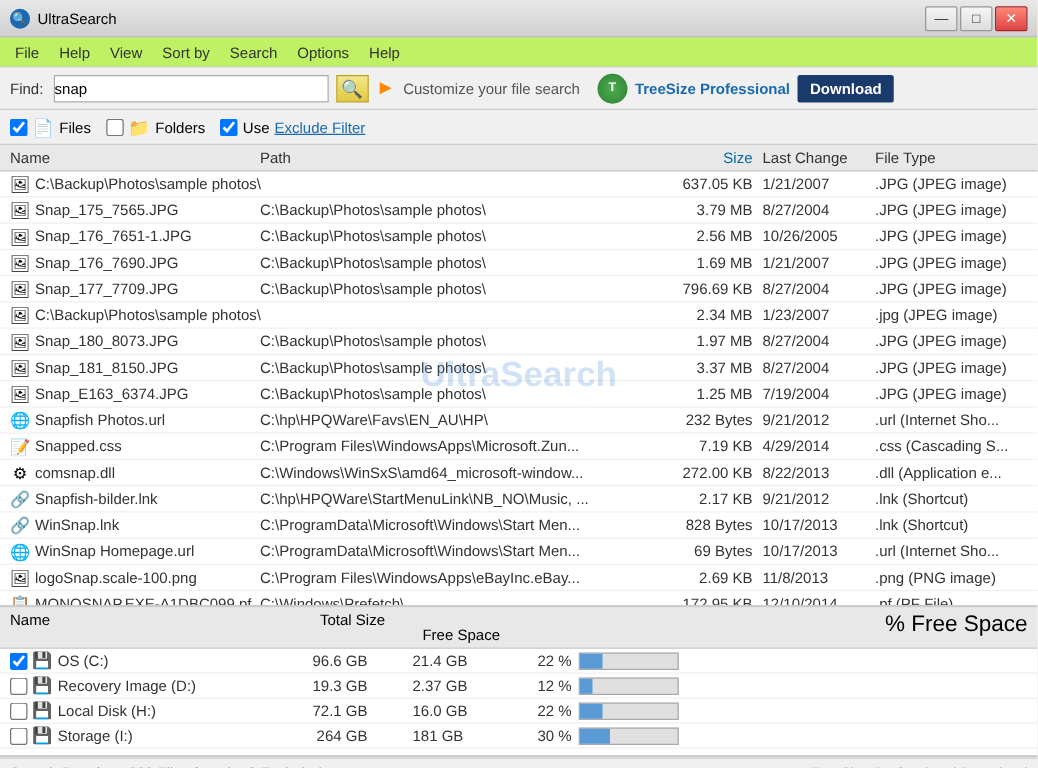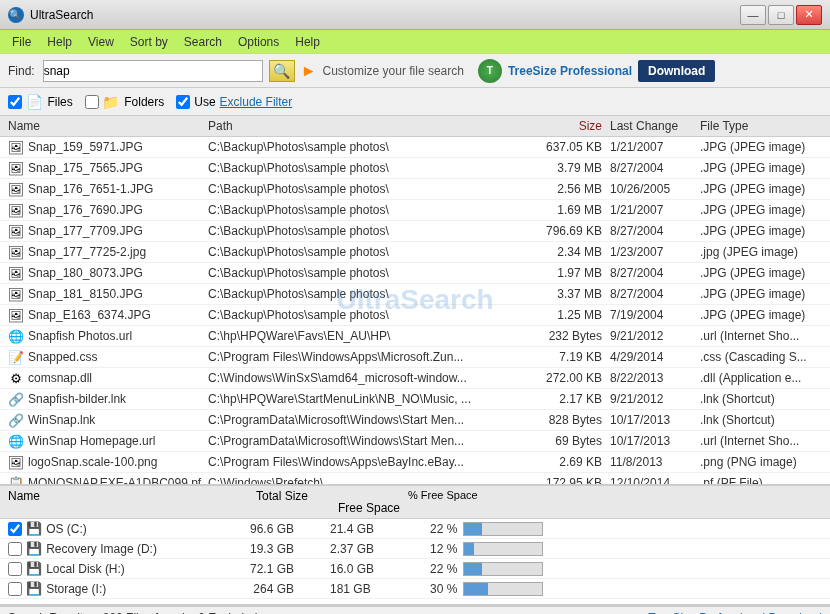--- a/index.html
+++ b/index.html
@@ -77,21 +77,21 @@
       background: #e8e8e8;
       display: flex;
       padding: 3px 8px;
       border-bottom: 1px solid #ccc;
       position: sticky;
       top: 0;
       z-index: 10;
     }
     .col-name { width: 200px; flex-shrink: 0; font-size: 12px; font-weight: normal; color: #333; }
     .col-path { flex: 1; font-size: 12px; font-weight: normal; color: #333; }
-    .col-size { width: 90px; text-align: right; font-size: 12px; font-weight: normal; color: #7f1d1d; flex-shrink: 0; }
+    .col-size { width: 90px; text-align: right; font-size: 12px; font-weight: normal; color: #0369a1; flex-shrink: 0; }
     .col-lastchange { width: 90px; font-size: 12px; font-weight: normal; color: #333; flex-shrink: 0; padding-left: 8px; }
     .col-filetype { width: 130px; font-size: 12px; font-weight: normal; color: #333; flex-shrink: 0; padding-left: 8px; }
     
     .file-row {
       display: flex;
       padding: 2px 8px;
       align-items: center;
       border-bottom: 1px solid #f0f0f0;
       cursor: pointer;
     }
@@ -126,21 +126,21 @@
       background: #e8e8e8;
       display: flex;
       padding: 3px 8px;
       border-bottom: 1px solid #ccc;
       position: sticky;
       top: 0;
     }
     .disk-col-name { width: 200px; flex-shrink: 0; font-size: 12px; }
     .disk-col-total { width: 100px; text-align: right; font-size: 12px; flex-shrink: 0; }
     .disk-col-free { width: 100px; text-align: right; font-size: 12px; flex-shrink: 0; padding-right: 8px; margin-top: 12px; }
-    .disk-col-pct { flex: 1; font-size: 11px; }
+    .disk-col-pct { flex: 1; font-size: 18px; text-align: right; }
     
     .disk-row {
       display: flex;
       padding: 2px 8px;
       align-items: center;
       border-bottom: 1px solid #f0f0f0;
     }
     .disk-name-cell { width: 186px; flex-shrink: 0; font-size: 12px; color: #333; display: flex; align-items: center; gap: 4px; }
     .disk-total-cell { width: 100px; text-align: right; font-size: 12px; color: #333; flex-shrink: 0; }
     .disk-free-cell { width: 100px; font-size: 12px; color: #333; flex-shrink: 0; padding-right: 8px; margin-left: 36px; }
@@ -227,21 +227,20 @@
     <div class="col-path">Path</div>
     <div class="col-size">Size</div>
     <div class="col-lastchange">Last Change</div>
     <div class="col-filetype">File Type</div>
   </div>
   <div id="file-list-body">
   <div class="file-row">
     <div class="file-icon">
           <span style="font-size:13px;">🖼</span>
         </div>
-    <div class="file-name-cell" title="Snap_159_5971.JPG">Snap_159_5971.JPG</div>
     <div class="file-path-cell" title="C:\Backup\Photos\sample photos\">C:\Backup\Photos\sample photos\</div>
     <div class="file-size-cell">637.05 KB</div>
     <div class="file-change-cell">1/21/2007</div>
     <div class="file-type-cell">.JPG (JPEG image)</div>
   </div>
       <div class="file-row">
     <div class="file-icon">
           <span style="font-size:13px;">🖼</span>
         </div>
     <div class="file-name-cell" title="Snap_175_7565.JPG">Snap_175_7565.JPG</div>
@@ -277,21 +276,20 @@
     <div class="file-name-cell" title="Snap_177_7709.JPG">Snap_177_7709.JPG</div>
     <div class="file-path-cell" title="C:\Backup\Photos\sample photos\">C:\Backup\Photos\sample photos\</div>
     <div class="file-size-cell">796.69 KB</div>
     <div class="file-change-cell">8/27/2004</div>
     <div class="file-type-cell">.JPG (JPEG image)</div>
   </div>
       <div class="file-row">
     <div class="file-icon">
           <span style="font-size:13px;">🖼</span>
         </div>
-    <div class="file-name-cell" title="Snap_177_7725-2.jpg">Snap_177_7725-2.jpg</div>
     <div class="file-path-cell" title="C:\Backup\Photos\sample photos\">C:\Backup\Photos\sample photos\</div>
     <div class="file-size-cell">2.34 MB</div>
     <div class="file-change-cell">1/23/2007</div>
     <div class="file-type-cell">.jpg (JPEG image)</div>
   </div>
       <div class="file-row">
     <div class="file-icon">
           <span style="font-size:13px;">🖼</span>
         </div>
     <div class="file-name-cell" title="Snap_180_8073.JPG">Snap_180_8073.JPG</div>

